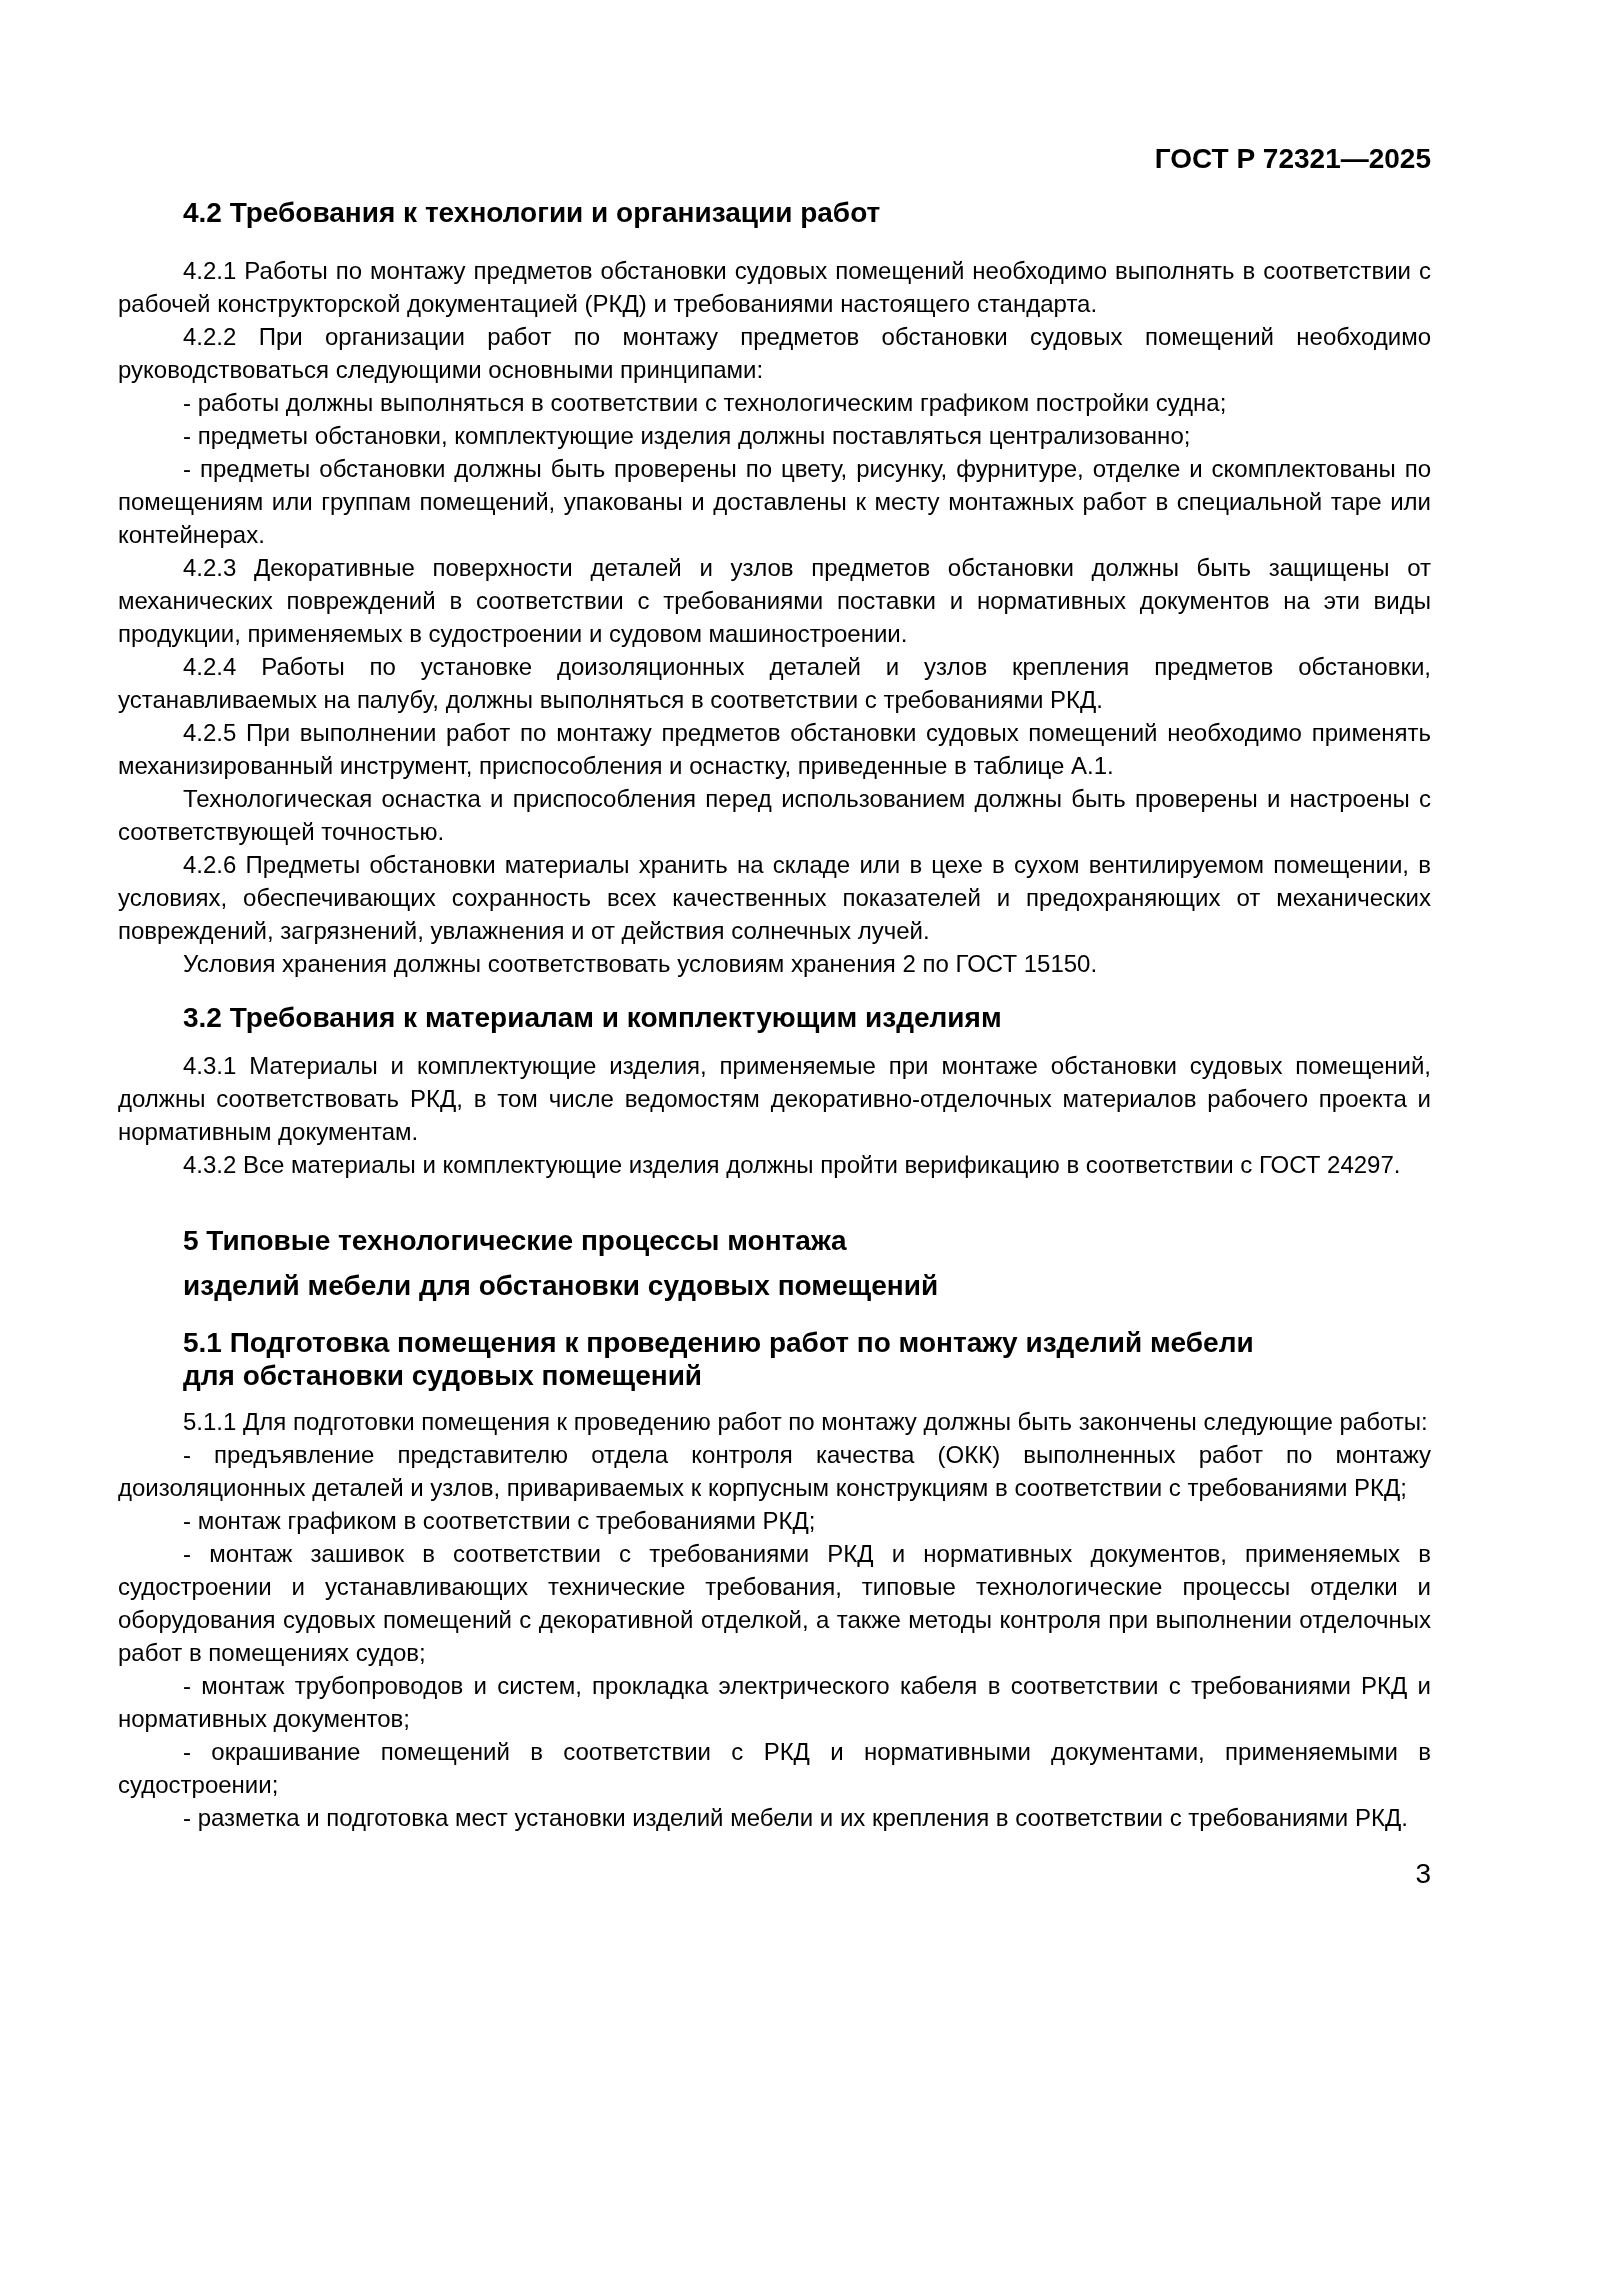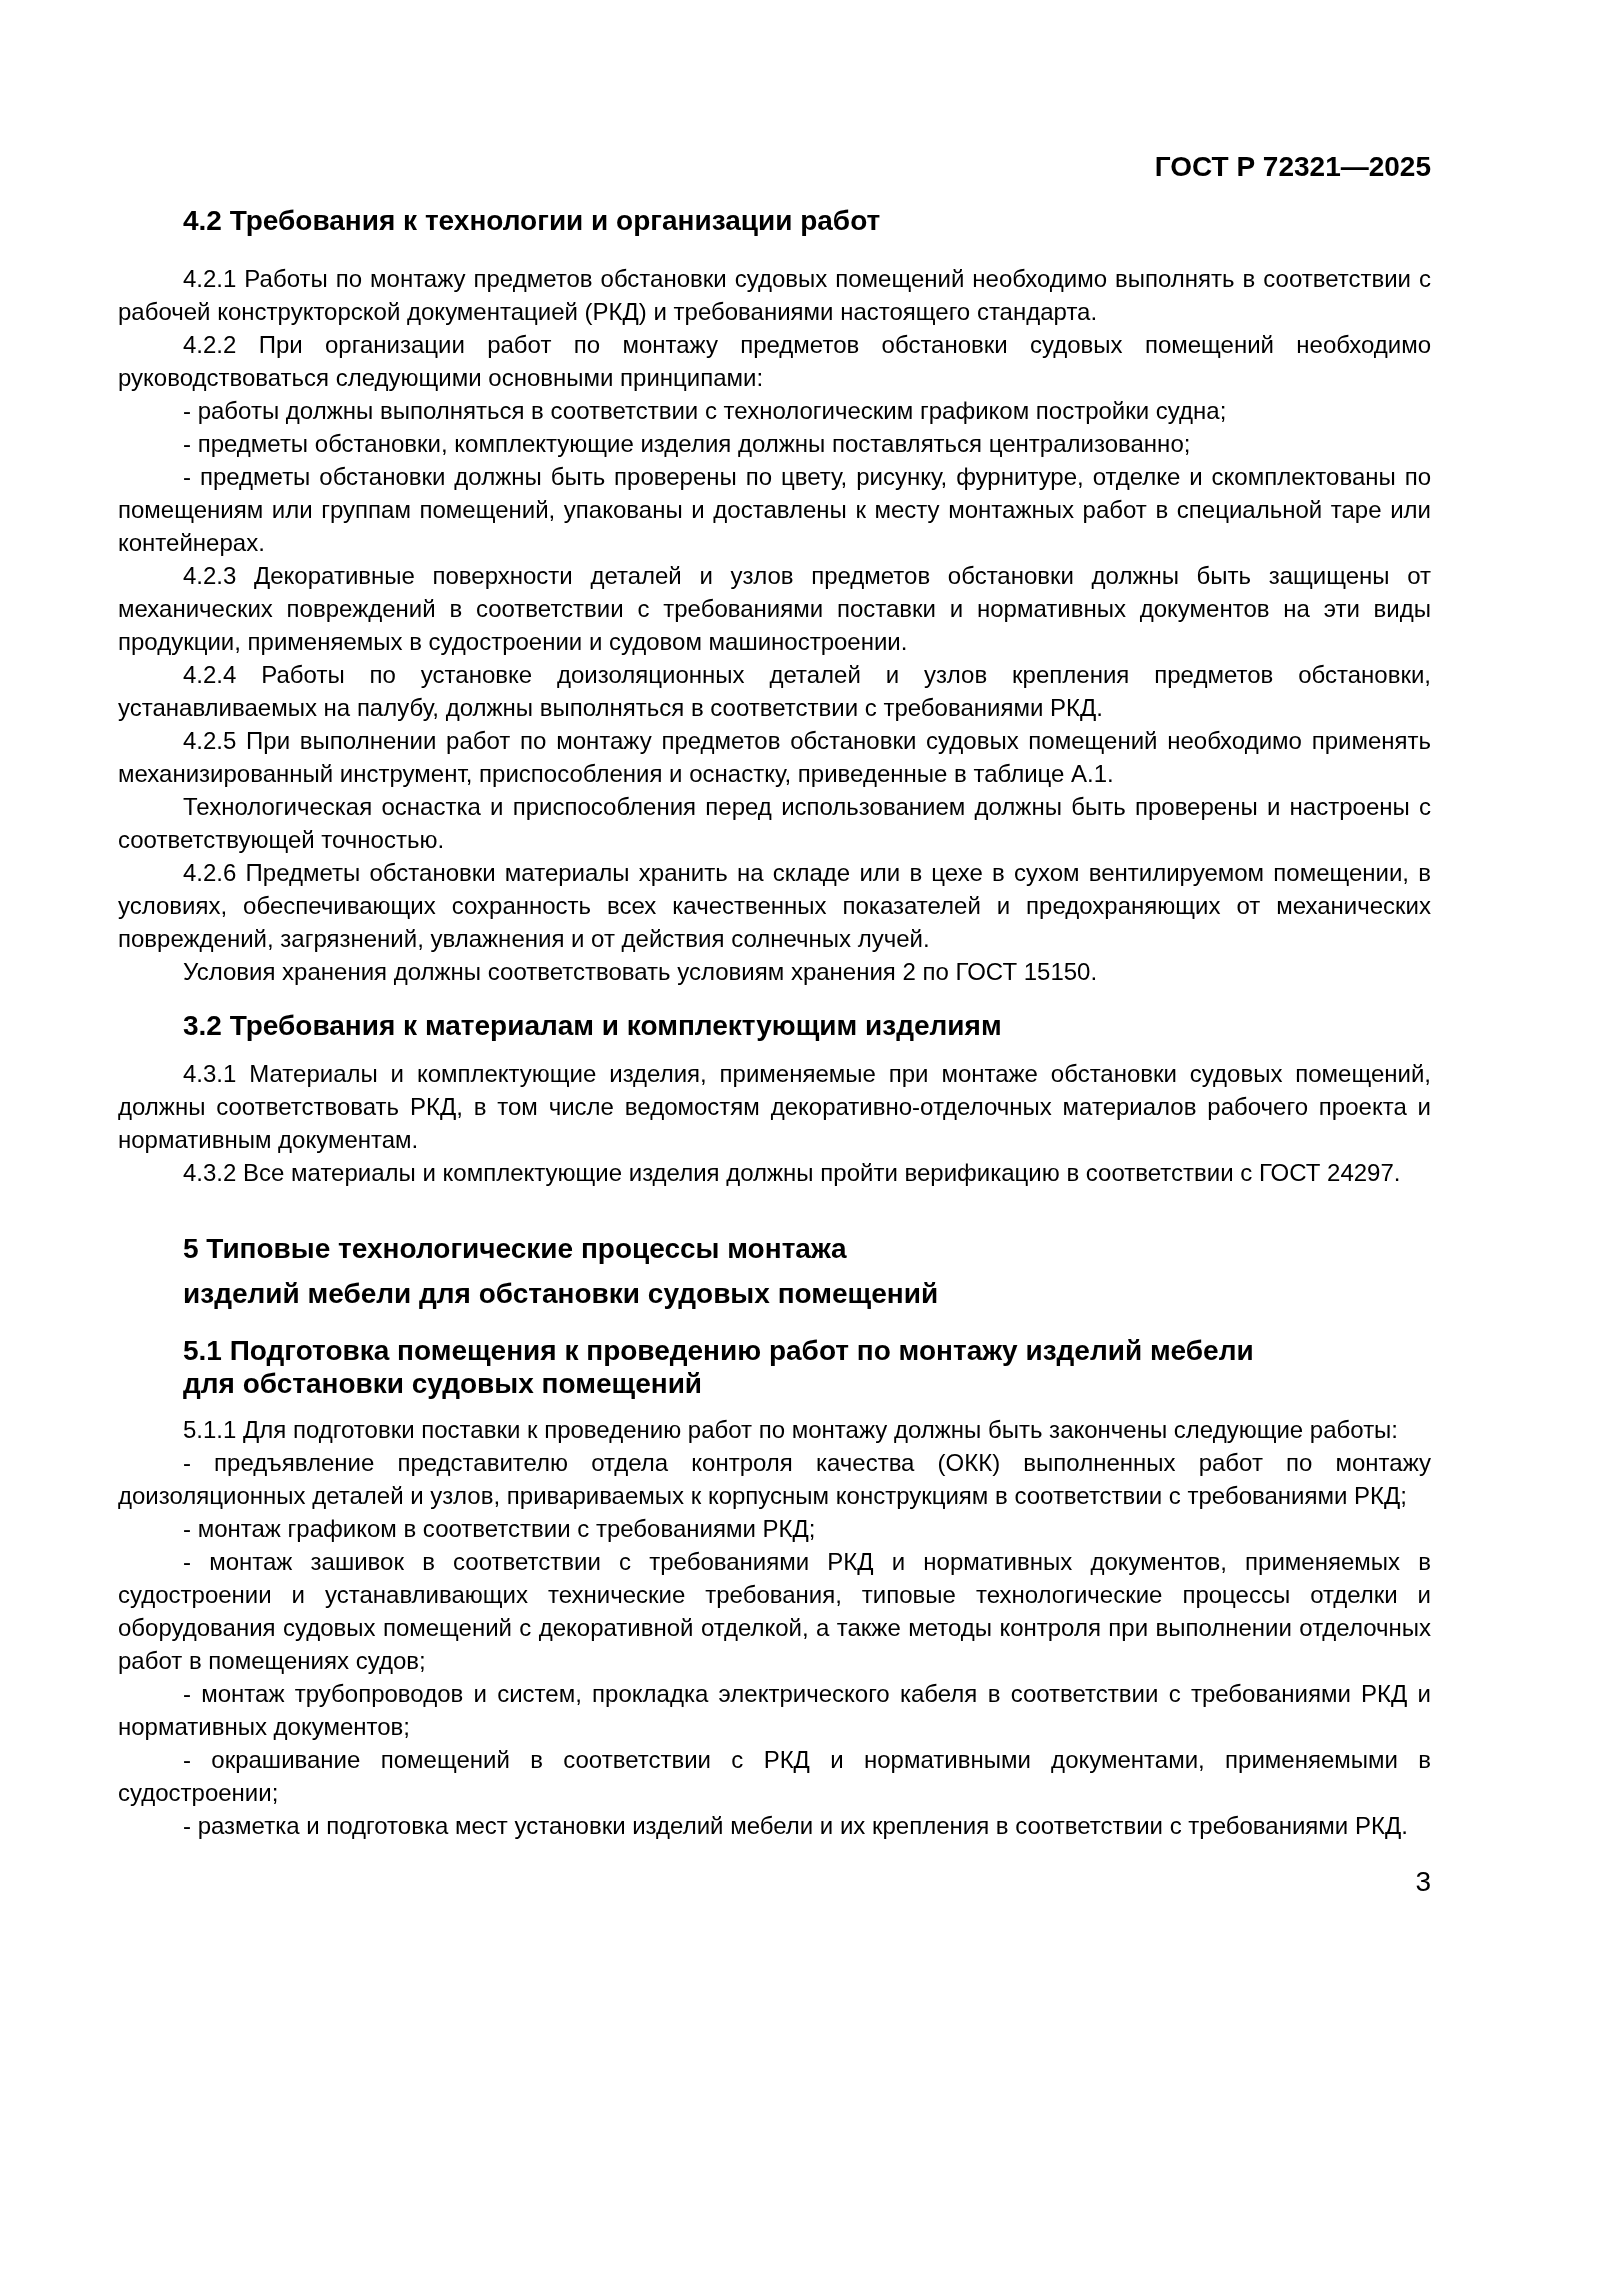--- a/index.html
+++ b/index.html
@@ -19,21 +19,21 @@
     left: 0;
     top: 0;
     width: 1621px;
     height: 2293px;
     background: #ffffff;
     overflow: hidden;
   }
   .content {
     position: absolute;
     left: 118px;
-    top: 8px;
+    top: 0;
     width: 1313px;
   }
   .running-header {
     margin-top: 142px;
     text-align: right;
     font-weight: 700;
     font-size: 28px;
     line-height: 33px;
   }
   p.para {
@@ -99,21 +99,21 @@
 
     <p class="para">4.3.1 Материалы и комплектующие изделия, применяемые при монтаже обстановки судовых помещений, должны соответствовать РКД, в том числе ведомостям декоративно-отделочных материалов рабочего проекта и нормативным документам.</p>
     <p class="para">4.3.2 Все материалы и комплектующие изделия должны пройти верификацию в соответствии с ГОСТ 24297.</p>
 
     <div class="h1">5 Типовые технологические процессы монтажа
 изделий мебели для обстановки судовых помещений</div>
 
     <div class="h2 sub">5.1 Подготовка помещения к проведению работ по монтажу изделий мебели
 для обстановки судовых помещений</div>
 
-    <p class="para">5.1.1 Для подготовки поставки к проведению работ по монтажу должны быть закончены следующие работы:</p>
+    <p class="para">5.1.1 Для подготовки помещения к проведению работ по монтажу должны быть закончены следующие работы:</p>
     <p class="para">- предъявление представителю отдела контроля качества (ОКК) выполненных работ по монтажу доизоляционных деталей и узлов, привариваемых к корпусным конструкциям в соответствии с требованиями РКД;</p>
     <p class="para">- монтаж графиком в соответствии с требованиями РКД;</p>
     <p class="para">- монтаж зашивок в соответствии с требованиями РКД и нормативных документов, применяемых в судостроении и устанавливающих технические требования, типовые технологические процессы отделки и оборудования судовых помещений с декоративной отделкой, а также методы контроля при выполнении отделочных работ в помещениях судов;</p>
     <p class="para">- монтаж трубопроводов и систем, прокладка электрического кабеля в соответствии с требованиями РКД и нормативных документов;</p>
     <p class="para">- окрашивание помещений в соответствии с РКД и нормативными документами, применяемыми в судостроении;</p>
     <p class="para">- разметка и подготовка мест установки изделий мебели и их крепления в соответствии с требованиями РКД.</p>
 
     <div class="page-number">3</div>
 
   </div>

